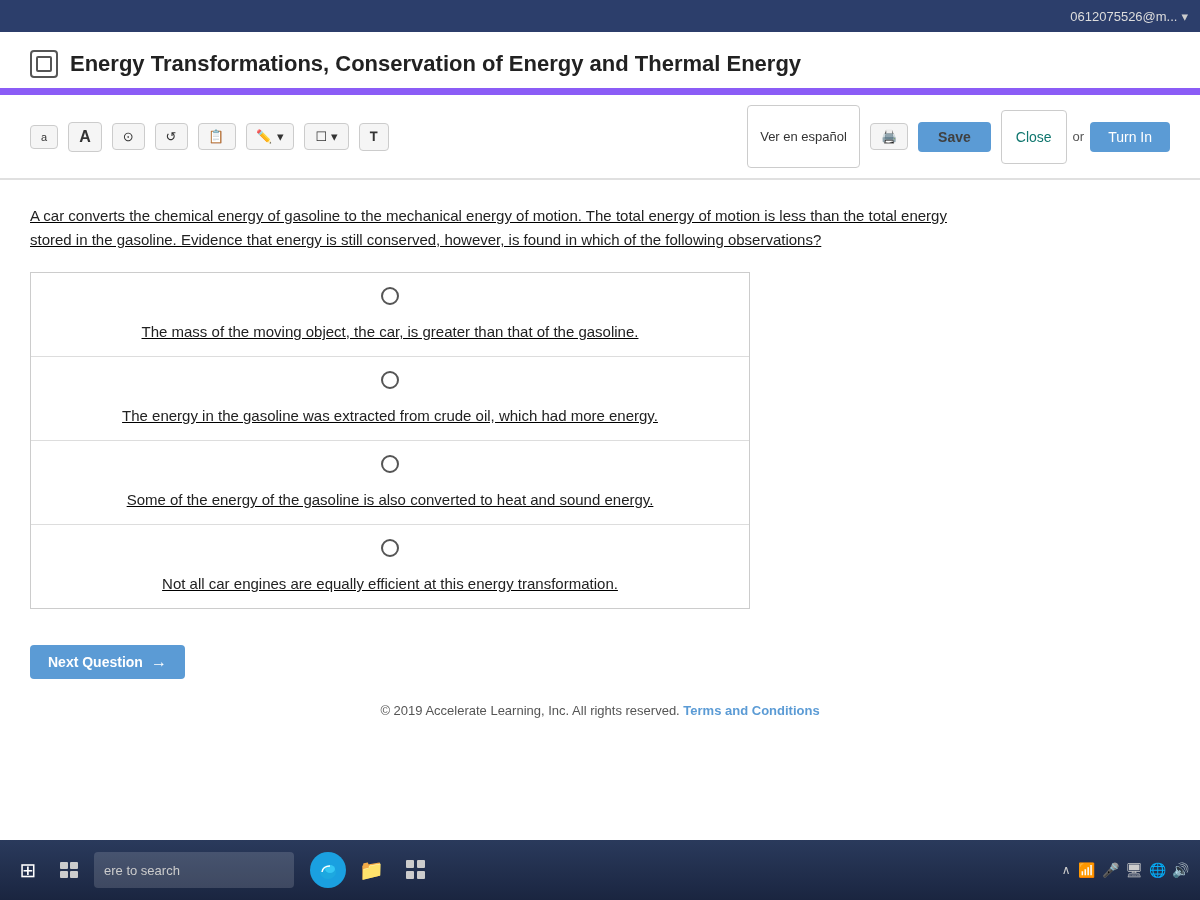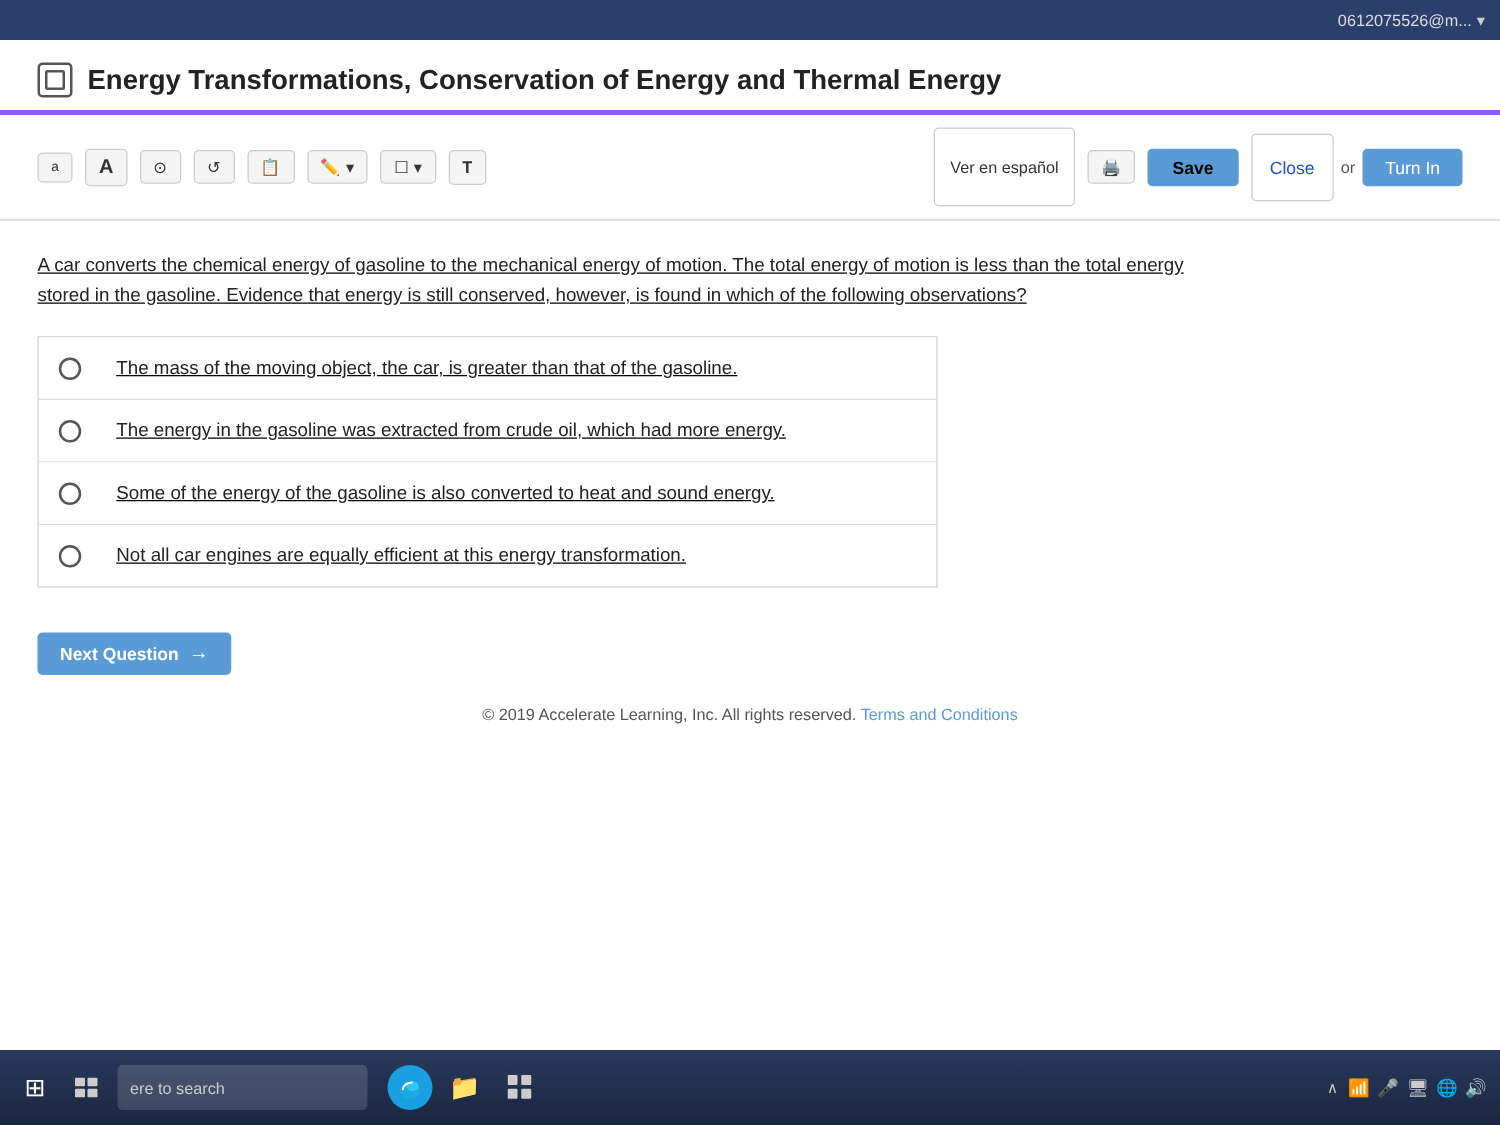--- a/index.html
+++ b/index.html
@@ -37,21 +37,21 @@
       height: calc(900px - 32px - 60px);
     }
 
     
     .page-title-bar {
       background: #fff;
       padding: 18px 30px 10px 30px;
       display: flex;
       align-items: center;
       gap: 12px;
-      border-bottom: 4px solid #8b5cf6;
+      border-bottom: 7px solid #8b5cf6;
     }
     .page-title-icon {
       width: 28px;
       height: 28px;
       border: 2px solid #555;
       border-radius: 4px;
       display: flex;
       align-items: center;
       justify-content: center;
       font-size: 14px;
@@ -101,31 +101,31 @@
       font-size: 13px;
       cursor: pointer;
       color: #333;
     }
     .btn-save {
       background: #5b9bd5;
       border: none;
       border-radius: 4px;
       padding: 7px 20px;
       font-size: 14px;
-      color: #000000;
+      color: #404040;
       cursor: pointer;
       font-weight: bold;
     }
     .btn-close {
       background: #fff;
       border: 1px solid #ccc;
       border-radius: 4px;
       padding: 18px 14px;
       font-size: 14px;
-      color: #1d4ed8;
+      color: #0f766e;
       cursor: pointer;
     }
     .btn-or {
       font-size: 13px;
       color: #555;
       margin: 0 2px;
     }
     .btn-turnin {
       background: #5b9bd5;
       border: none;
@@ -160,25 +160,26 @@
     .options-container {
       display: flex;
       flex-direction: column;
       gap: 0;
       max-width: 720px;
       border: 1px solid #ccc;
     }
     .option-row {
       display: flex;
       align-items: center;
-      gap: 28px;
+      gap: 16px;
       padding: 14px 16px;
       border-bottom: 1px solid #ddd;
       background: #fff;
       cursor: pointer;
+      flex-direction: column;
     }
     .option-row:last-child { border-bottom: none; }
     .option-radio {
       width: 18px;
       height: 18px;
       border-radius: 50%;
       border: 2px solid #555;
       flex-shrink: 0;
       background: #fff;
       cursor: pointer;
@@ -225,20 +226,21 @@
     
     .footer {
       text-align: center;
       font-size: 13px;
       color: #555;
       padding: 4px 0 10px 0;
     }
     .footer a {
       color: #5b9bd5;
       text-decoration: none;
+      font-weight: bold;
     }
 
     
     .taskbar {
       position: absolute;
       bottom: 0;
       left: 0;
       right: 0;
       height: 60px;
       background: linear-gradient(to bottom, #2a3a5c, #1a2540);

